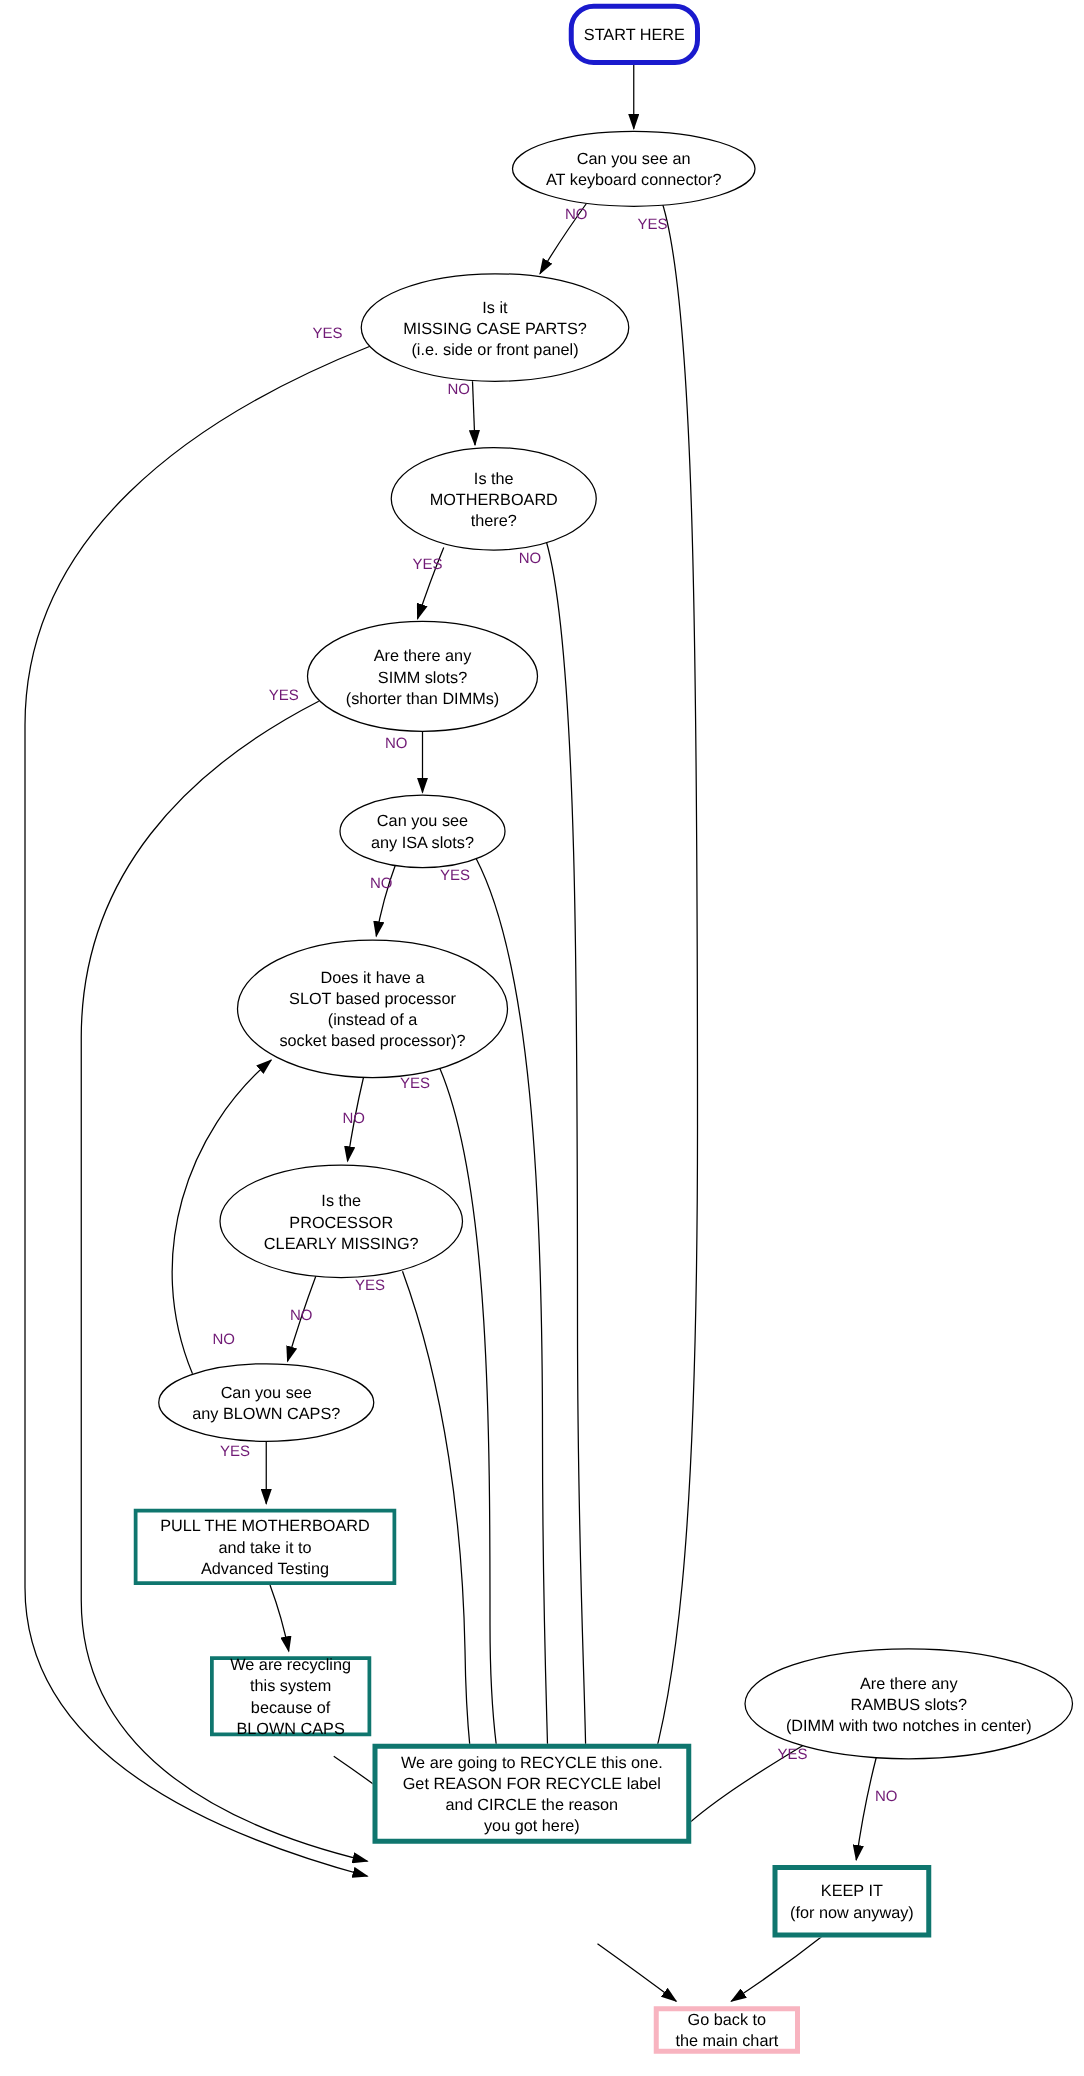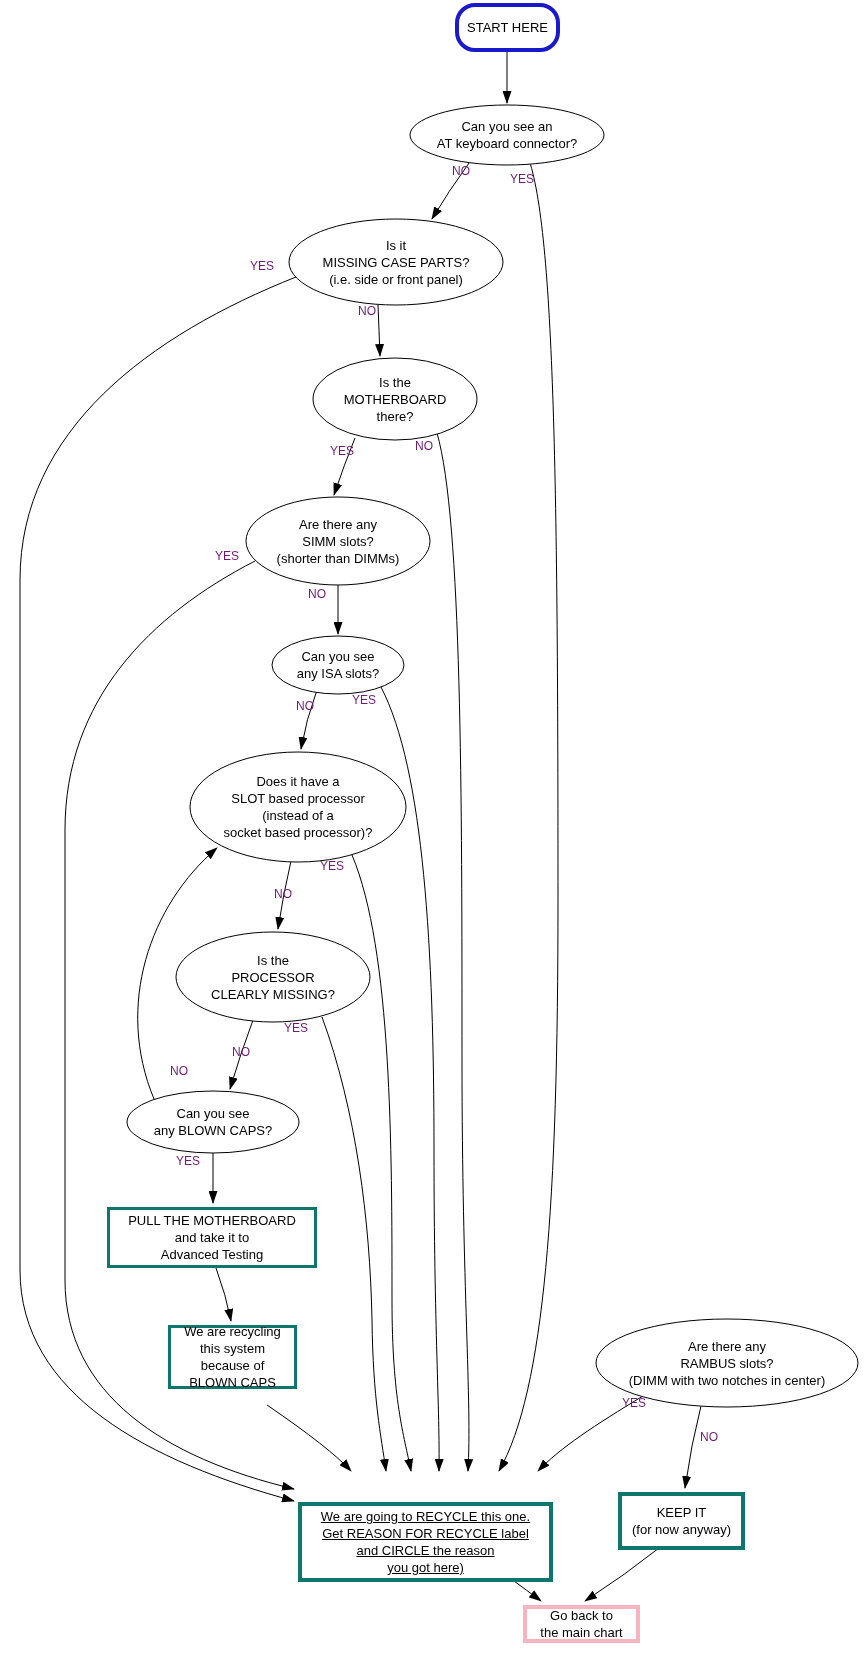--- a/index.html
+++ b/index.html
@@ -85,21 +85,21 @@
 
   <div class="box" style="left:107px;top:1207px;width:210px;height:61px;">PULL THE MOTHERBOARD
 and take it to
 Advanced Testing</div>
 
   <div class="box" style="left:168px;top:1325px;width:129px;height:64px;">We are recycling
 this system
 because of
 BLOWN CAPS</div>
 
-  <div class="box thick" style="left:298px;top:1502px;width:255px;height:80px;text-decoration:underline;">We are going to RECYCLE this one.
+  <div class="box thick" style="left:298px;top:1395px;width:255px;height:80px;">We are going to RECYCLE this one.
 Get REASON FOR RECYCLE label
 and CIRCLE the reason
 you got here)</div>
 
   <div class="box thick" style="left:618px;top:1492px;width:127px;height:58px;">KEEP IT
 (for now anyway)</div>
 
   <div class="box goback" style="left:523px;top:1605px;width:117px;height:38px;">Go back to
 the main chart</div>
 

